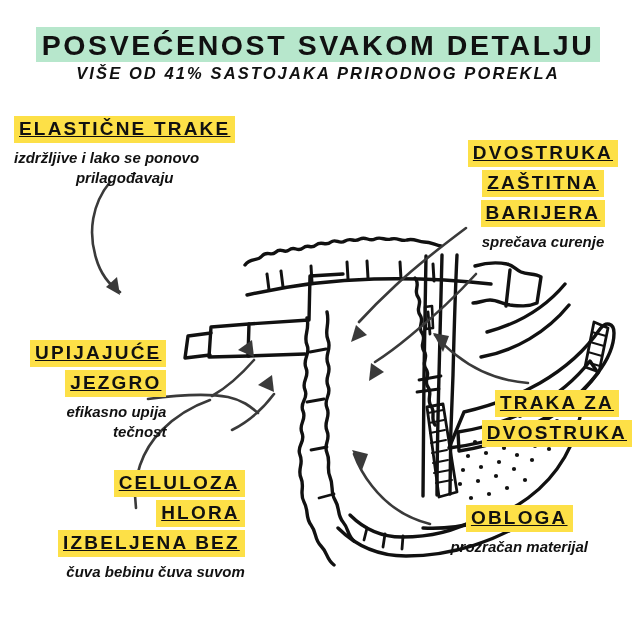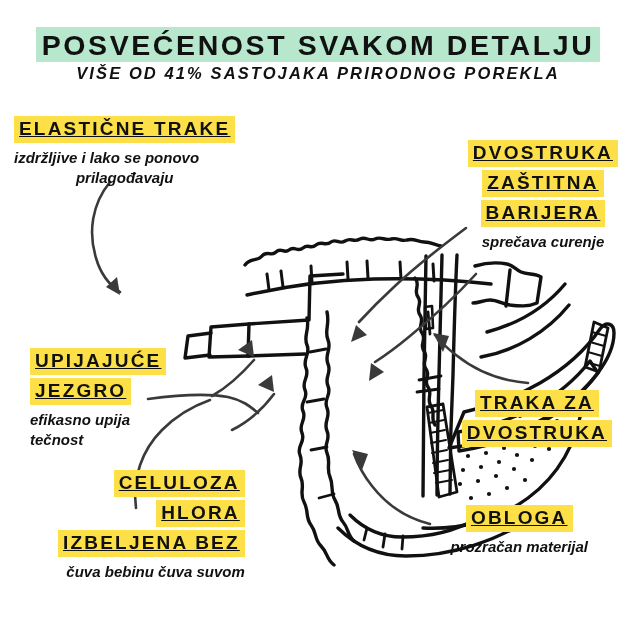--- a/index.html
+++ b/index.html
@@ -90,22 +90,22 @@
     white-space: nowrap;
   }
   .callout .desc div { white-space: nowrap; font-weight: bold; }
 
   .align-left  { text-align: left; }
   .align-center{ text-align: center; }
 
   
   #callout-elastic     { left: 14px;  top: 116px; text-align: left; }
   #callout-barrier     { right: 18px; top: 140px; text-align: center; }
-  #callout-core        { left: 30px;  top: 340px; text-align: left; margin-top: 8px; }
-  #callout-tape        { right: 24px; top: 390px; text-align: center; }
+  #callout-core        { left: 30px;  top: 340px; text-align: right; }
+  #callout-tape        { right: 4px; top: 390px; text-align: center; }
   #callout-cellulose   { left: 58px;  top: 470px; text-align: right; }
   #callout-cover       { right: 48px; top: 505px; text-align: center; }
 
   
   #illustration {
     position: absolute;
     left: 0;
     top: 0;
     width: 636px;
     height: 636px;

